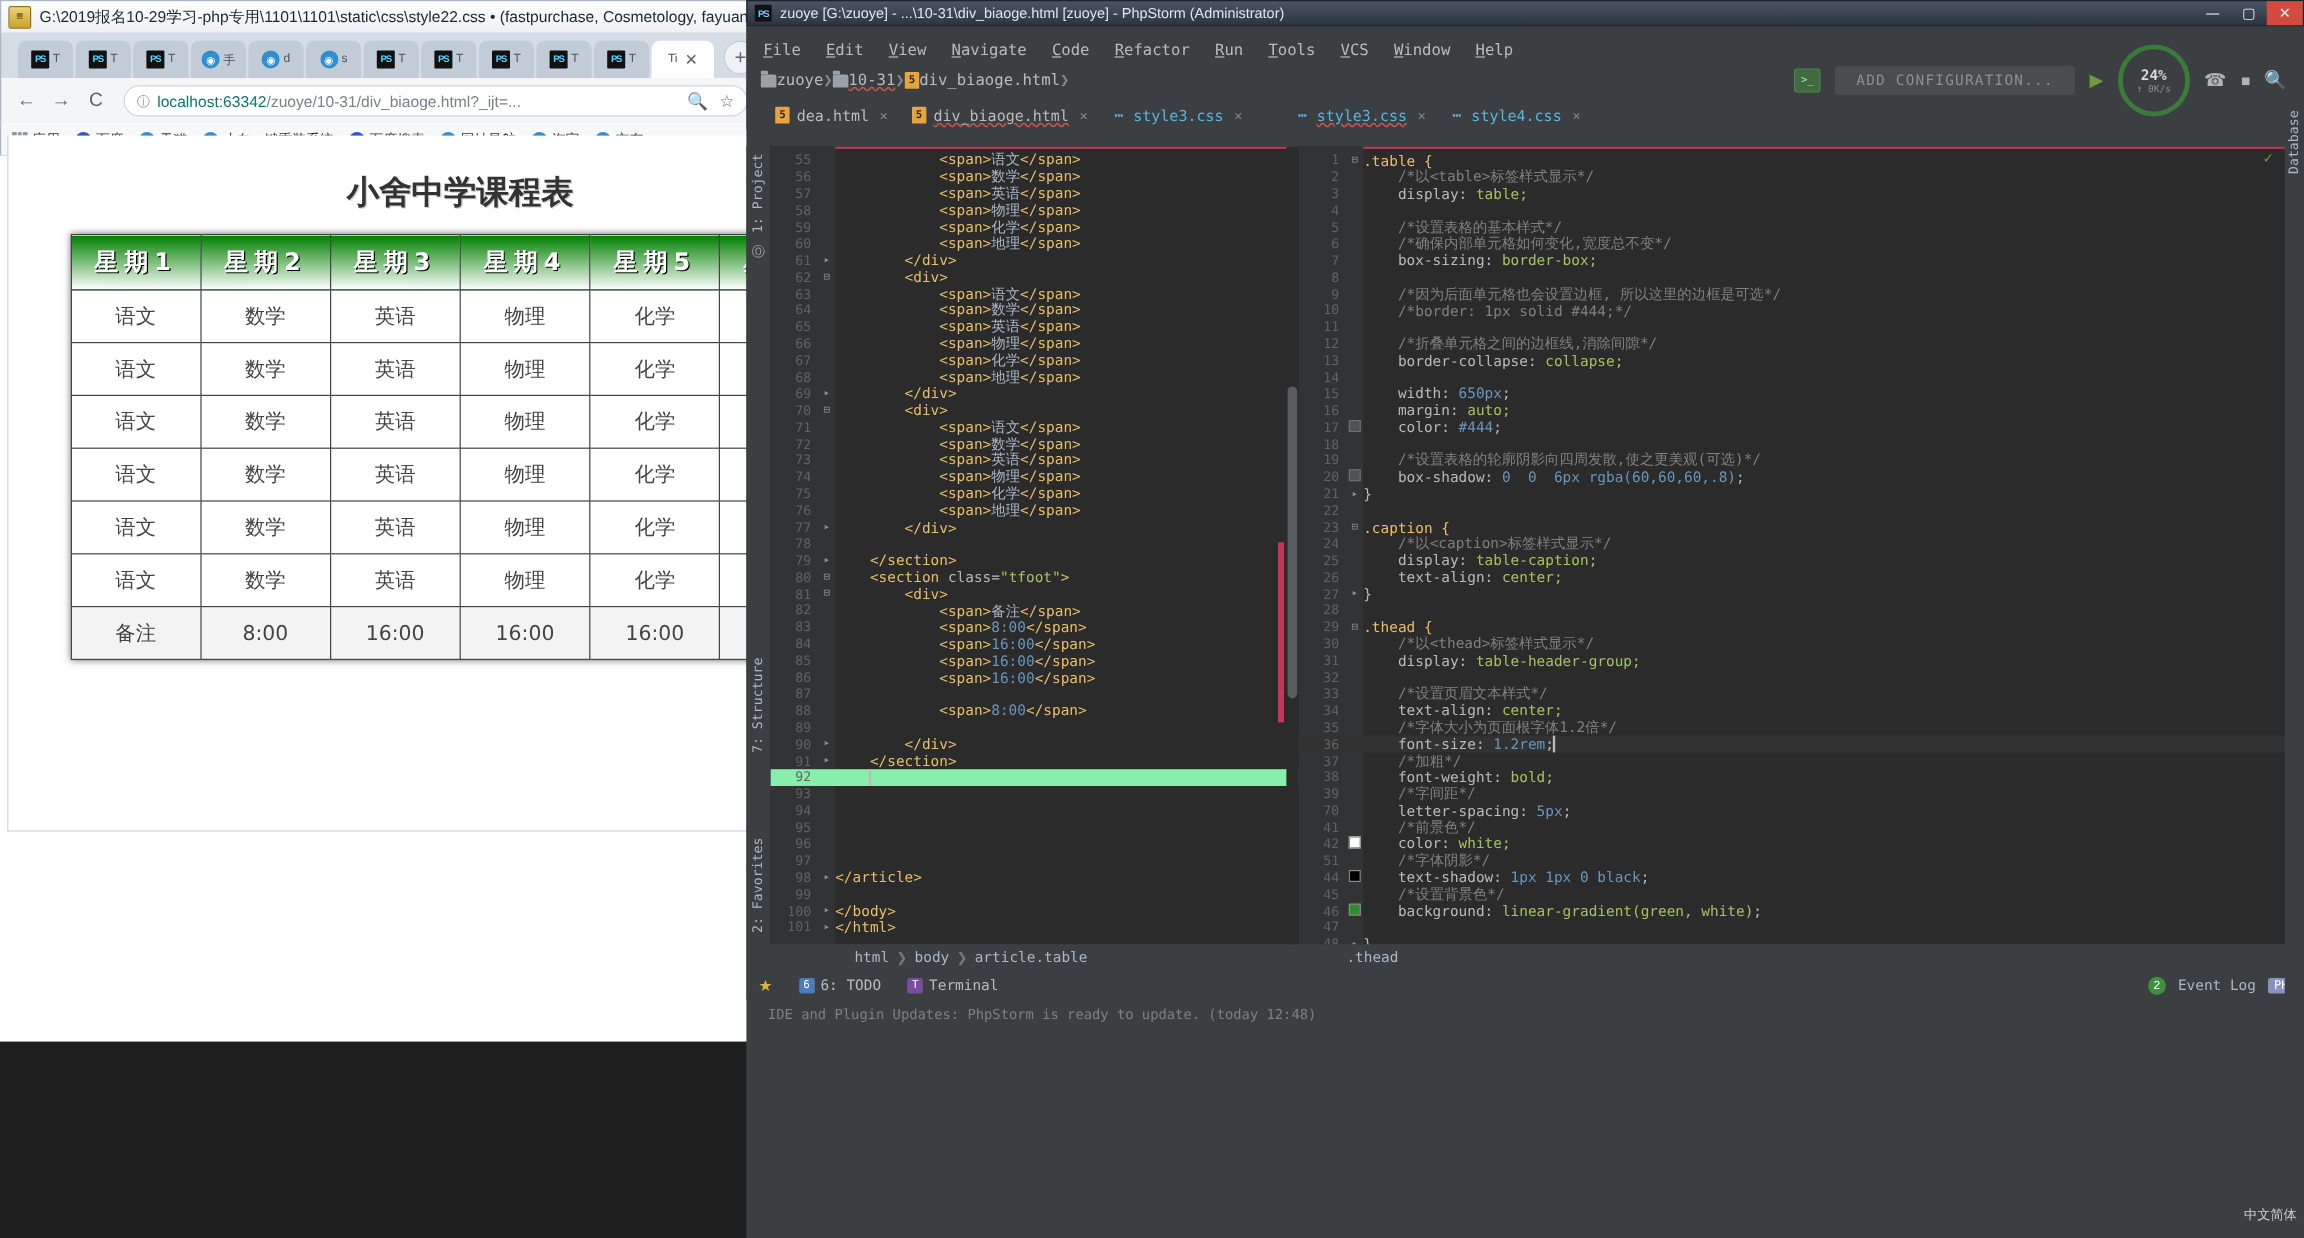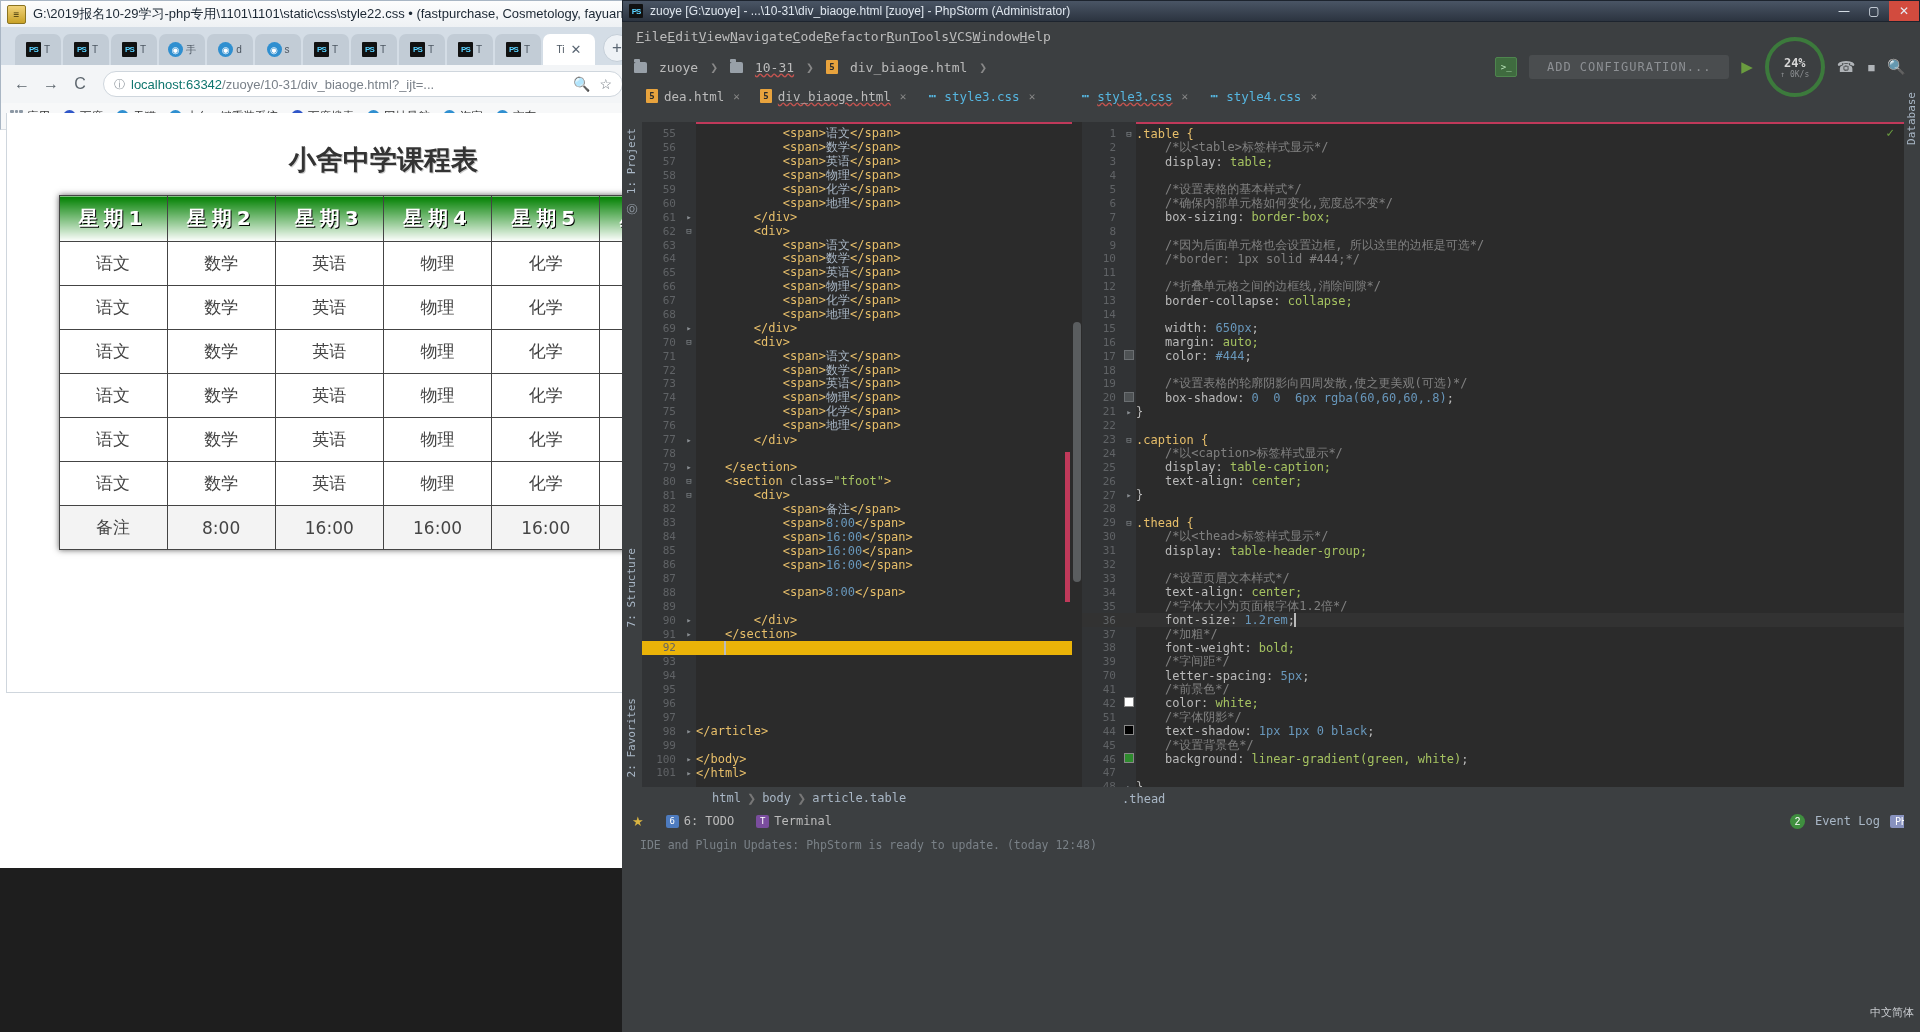--- a/index.html
+++ b/index.html
@@ -80,26 +80,26 @@
   .ps-titlebar{height:22px;background:linear-gradient(#4a5565,#2c3440);display:flex;align-items:center;
       padding-left:6px;border:1px solid #1d242e;box-sizing:border-box;}
   .ps-tb-ico{width:14px;height:14px;background:#111;color:#5ad2ff;font-size:8px;font-weight:bold;
       display:flex;align-items:center;justify-content:center;margin-right:7px;border-radius:1px;letter-spacing:-1px;}
   .ps-tb-text{font-size:12px;color:#dfe6ee;white-space:nowrap;font-family:"Liberation Sans",sans-serif;}
   .ps-wbtns{margin-left:auto;display:flex;height:100%;}
   .ps-wbtn{width:30px;display:flex;align-items:center;justify-content:center;color:#e6edf5;font-size:12px;
       font-family:"DejaVu Sans",sans-serif;}
   .ps-wbtn.close{background:#d24b3e;}
 
-  .ps-menubar{height:28px;background:#3c3f41;display:flex;align-items:center;padding-left:14px;}
+  .ps-menubar{height:28px;background:#3c3f41;display:flex;align-items:flex-end;padding-left:14px;gap:21px;}
   .ps-menu{font-size:13px;color:#bbbbbb;font-family:"DejaVu Sans Mono",monospace;}
   .ps-menu u{text-decoration:underline;}
 
   .ps-navbar{height:34px;background:#3c3f41;display:flex;align-items:center;padding-left:12px;gap:7px;position:relative;}
-  .crumb{display:flex;align-items:center;gap:12px;font-size:13px;color:#bbb;font-family:"DejaVu Sans Mono",monospace;}
+  .crumb{display:flex;align-items:center;gap:0;font-size:13px;color:#bbb;font-family:"DejaVu Sans Mono",monospace;}
   .folder-ico{width:13px;height:11px;background:#98a0a8;border-radius:2px 2px 1px 1px;position:relative;}
   .folder-ico:before{content:"";position:absolute;left:0;top:-3px;width:6px;height:3px;background:#98a0a8;border-radius:1px 1px 0 0;}
   .html5-ico{width:12px;height:14px;background:#e8a33d;color:#2b2b2b;font-size:9px;font-weight:bold;
       display:flex;align-items:center;justify-content:center;border-radius:1px;}
   .css-ico{width:12px;height:14px;color:#56b6e0;font-size:12px;font-weight:bold;display:flex;align-items:center;justify-content:center;}
   .crumb-sep{color:#888;font-size:13px;}
   .crumb-underline{text-decoration:underline;text-decoration-color:#c75450;text-decoration-style:wavy;}
   .run-term{width:20px;height:18px;background:#3f6b3f;border:1px solid #4e854e;border-radius:2px;color:#b7e2b7;
       font-size:9px;display:flex;align-items:center;justify-content:center;font-family:"DejaVu Sans Mono",monospace;}
   .add-config{height:24px;min-width:200px;background:#4a4d4f;border-radius:3px;color:#8d9094;font-size:12px;
@@ -510,21 +510,21 @@
           <div class="eline"><span class="eln">82</span><span class="efold"></span><span class="ecode"><span>&nbsp;&nbsp;&nbsp;&nbsp;&nbsp;&nbsp;&nbsp;&nbsp;&nbsp;&nbsp;&nbsp;&nbsp;</span><span class="tag">&lt;span&gt;</span><span class="txtcn">备注</span><span class="tag">&lt;/span&gt;</span></span></div>
           <div class="eline"><span class="eln">83</span><span class="efold"></span><span class="ecode"><span>&nbsp;&nbsp;&nbsp;&nbsp;&nbsp;&nbsp;&nbsp;&nbsp;&nbsp;&nbsp;&nbsp;&nbsp;</span><span class="tag">&lt;span&gt;</span><span class="num">8:00</span><span class="tag">&lt;/span&gt;</span></span></div>
           <div class="eline"><span class="eln">84</span><span class="efold"></span><span class="ecode"><span>&nbsp;&nbsp;&nbsp;&nbsp;&nbsp;&nbsp;&nbsp;&nbsp;&nbsp;&nbsp;&nbsp;&nbsp;</span><span class="tag">&lt;span&gt;</span><span class="num">16:00</span><span class="tag">&lt;/span&gt;</span></span></div>
           <div class="eline"><span class="eln">85</span><span class="efold"></span><span class="ecode"><span>&nbsp;&nbsp;&nbsp;&nbsp;&nbsp;&nbsp;&nbsp;&nbsp;&nbsp;&nbsp;&nbsp;&nbsp;</span><span class="tag">&lt;span&gt;</span><span class="num">16:00</span><span class="tag">&lt;/span&gt;</span></span></div>
           <div class="eline"><span class="eln">86</span><span class="efold"></span><span class="ecode"><span>&nbsp;&nbsp;&nbsp;&nbsp;&nbsp;&nbsp;&nbsp;&nbsp;&nbsp;&nbsp;&nbsp;&nbsp;</span><span class="tag">&lt;span&gt;</span><span class="num">16:00</span><span class="tag">&lt;/span&gt;</span></span></div>
           <div class="eline"><span class="eln">87</span><span class="efold"></span><span class="ecode"></span></div>
           <div class="eline"><span class="eln">88</span><span class="efold"></span><span class="ecode"><span>&nbsp;&nbsp;&nbsp;&nbsp;&nbsp;&nbsp;&nbsp;&nbsp;&nbsp;&nbsp;&nbsp;&nbsp;</span><span class="tag">&lt;span&gt;</span><span class="num">8:00</span><span class="tag">&lt;/span&gt;</span></span></div>
           <div class="eline"><span class="eln">89</span><span class="efold"></span><span class="ecode"></span></div>
           <div class="eline"><span class="eln">90</span><span class="efold"><span style="color:#8a8f93">▸</span></span><span class="ecode"><span>&nbsp;&nbsp;&nbsp;&nbsp;&nbsp;&nbsp;&nbsp;&nbsp;</span><span class="tag">&lt;/div&gt;</span></span></div>
           <div class="eline"><span class="eln">91</span><span class="efold"><span style="color:#8a8f93">▸</span></span><span class="ecode"><span>&nbsp;&nbsp;&nbsp;&nbsp;</span><span class="tag">&lt;/section&gt;</span></span></div>
-          <div class="eline" style="background: #eab308; justify-content: flex-end;"><span class="eln">92</span><span class="efold"></span><span class="ecode"><span>&nbsp;&nbsp;&nbsp;&nbsp;</span><span style="border-left:2px solid #bbb;margin-left:-1px;">&nbsp;</span></span></div>
+          <div class="eline" style="background: #86efac; justify-content: flex-end;"><span class="eln">92</span><span class="efold"></span><span class="ecode"><span>&nbsp;&nbsp;&nbsp;&nbsp;</span><span style="border-left:2px solid #bbb;margin-left:-1px;">&nbsp;</span></span></div>
           <div class="eline"><span class="eln">93</span><span class="efold"></span><span class="ecode"></span></div>
           <div class="eline"><span class="eln">94</span><span class="efold"></span><span class="ecode"></span></div>
           <div class="eline"><span class="eln">95</span><span class="efold"></span><span class="ecode"></span></div>
           <div class="eline"><span class="eln">96</span><span class="efold"></span><span class="ecode"></span></div>
           <div class="eline"><span class="eln">97</span><span class="efold"></span><span class="ecode"></span></div>
           <div class="eline"><span class="eln">98</span><span class="efold"><span style="color:#8a8f93">▸</span></span><span class="ecode"><span class="tag">&lt;/article&gt;</span></span></div>
           <div class="eline"><span class="eln">99</span><span class="efold"></span><span class="ecode"></span></div>
           <div class="eline"><span class="eln">100</span><span class="efold"><span style="color:#8a8f93">▸</span></span><span class="ecode"><span class="tag">&lt;/body&gt;</span></span></div>
           <div class="eline"><span class="eln">101</span><span class="efold"><span style="color:#8a8f93">▸</span></span><span class="ecode"><span class="tag">&lt;/html&gt;</span></span></div>
         </div>

